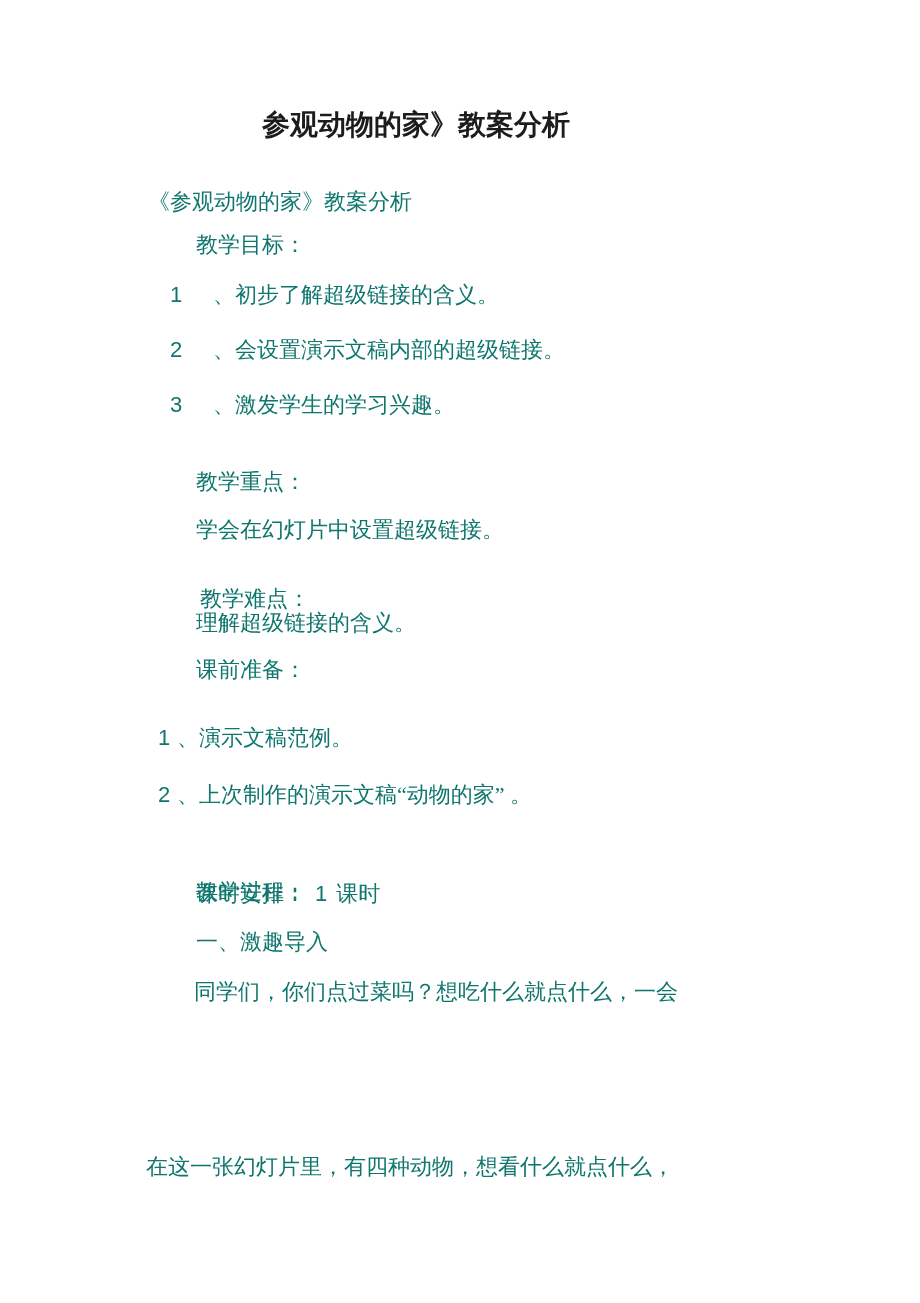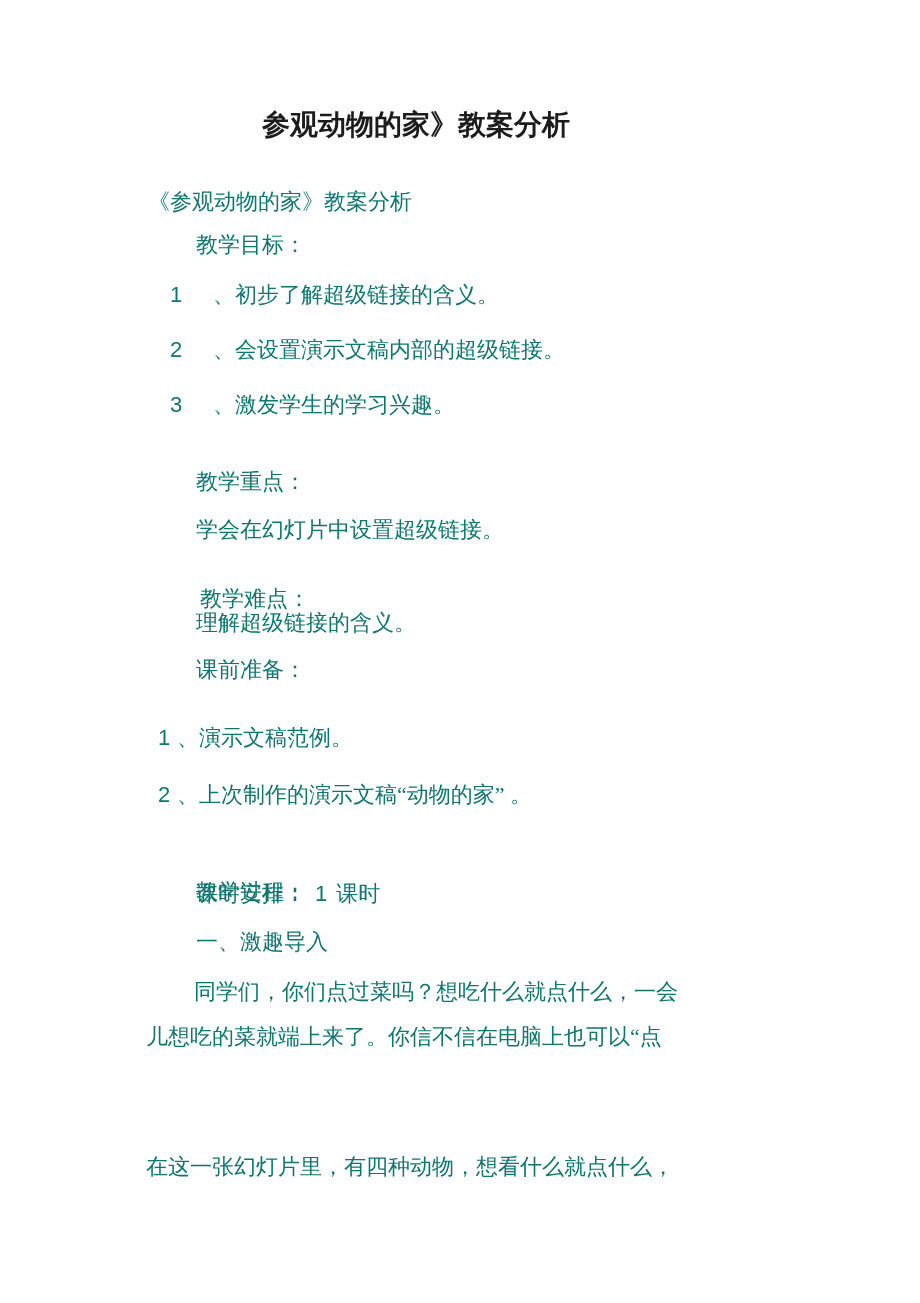--- a/index.html
+++ b/index.html
@@ -95,18 +95,17 @@
   <div class="line prep-2"><span class="num prep-num">2</span><span>、上次制作的演示文稿“动物的家” 。</span></div>
 
   <div class="line sched-line"><span>课时安排：</span><span class="num sched-num">1</span><span>课时</span></div>
 
   <div class="line process-label">教学过程：</div>
 
   <div class="line process-step">一、激趣导入</div>
 
   <div class="line intro-1">同学们，你们点过菜吗？想吃什么就点什么，一会</div>
 
-  <div class="line intro-2">儿想吃的菜就端上来了。你信不信在电脑上也可以“点</div>
 
 
   <div class="line intro-4">在这一张幻灯片里，有四种动物，想看什么就点什么，</div>
 
 </div>
 
 </body></html>

